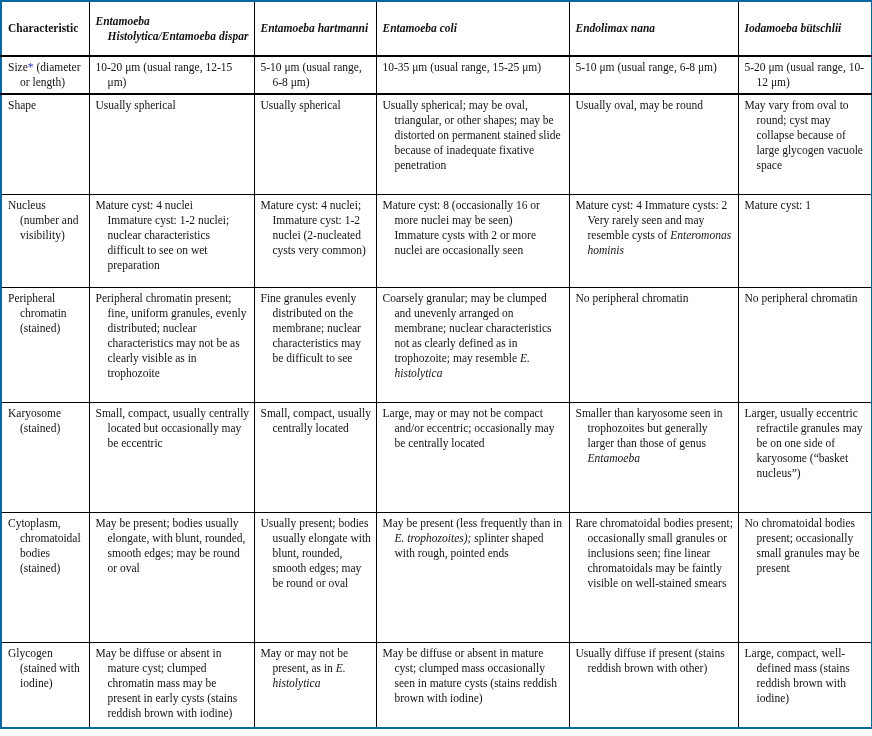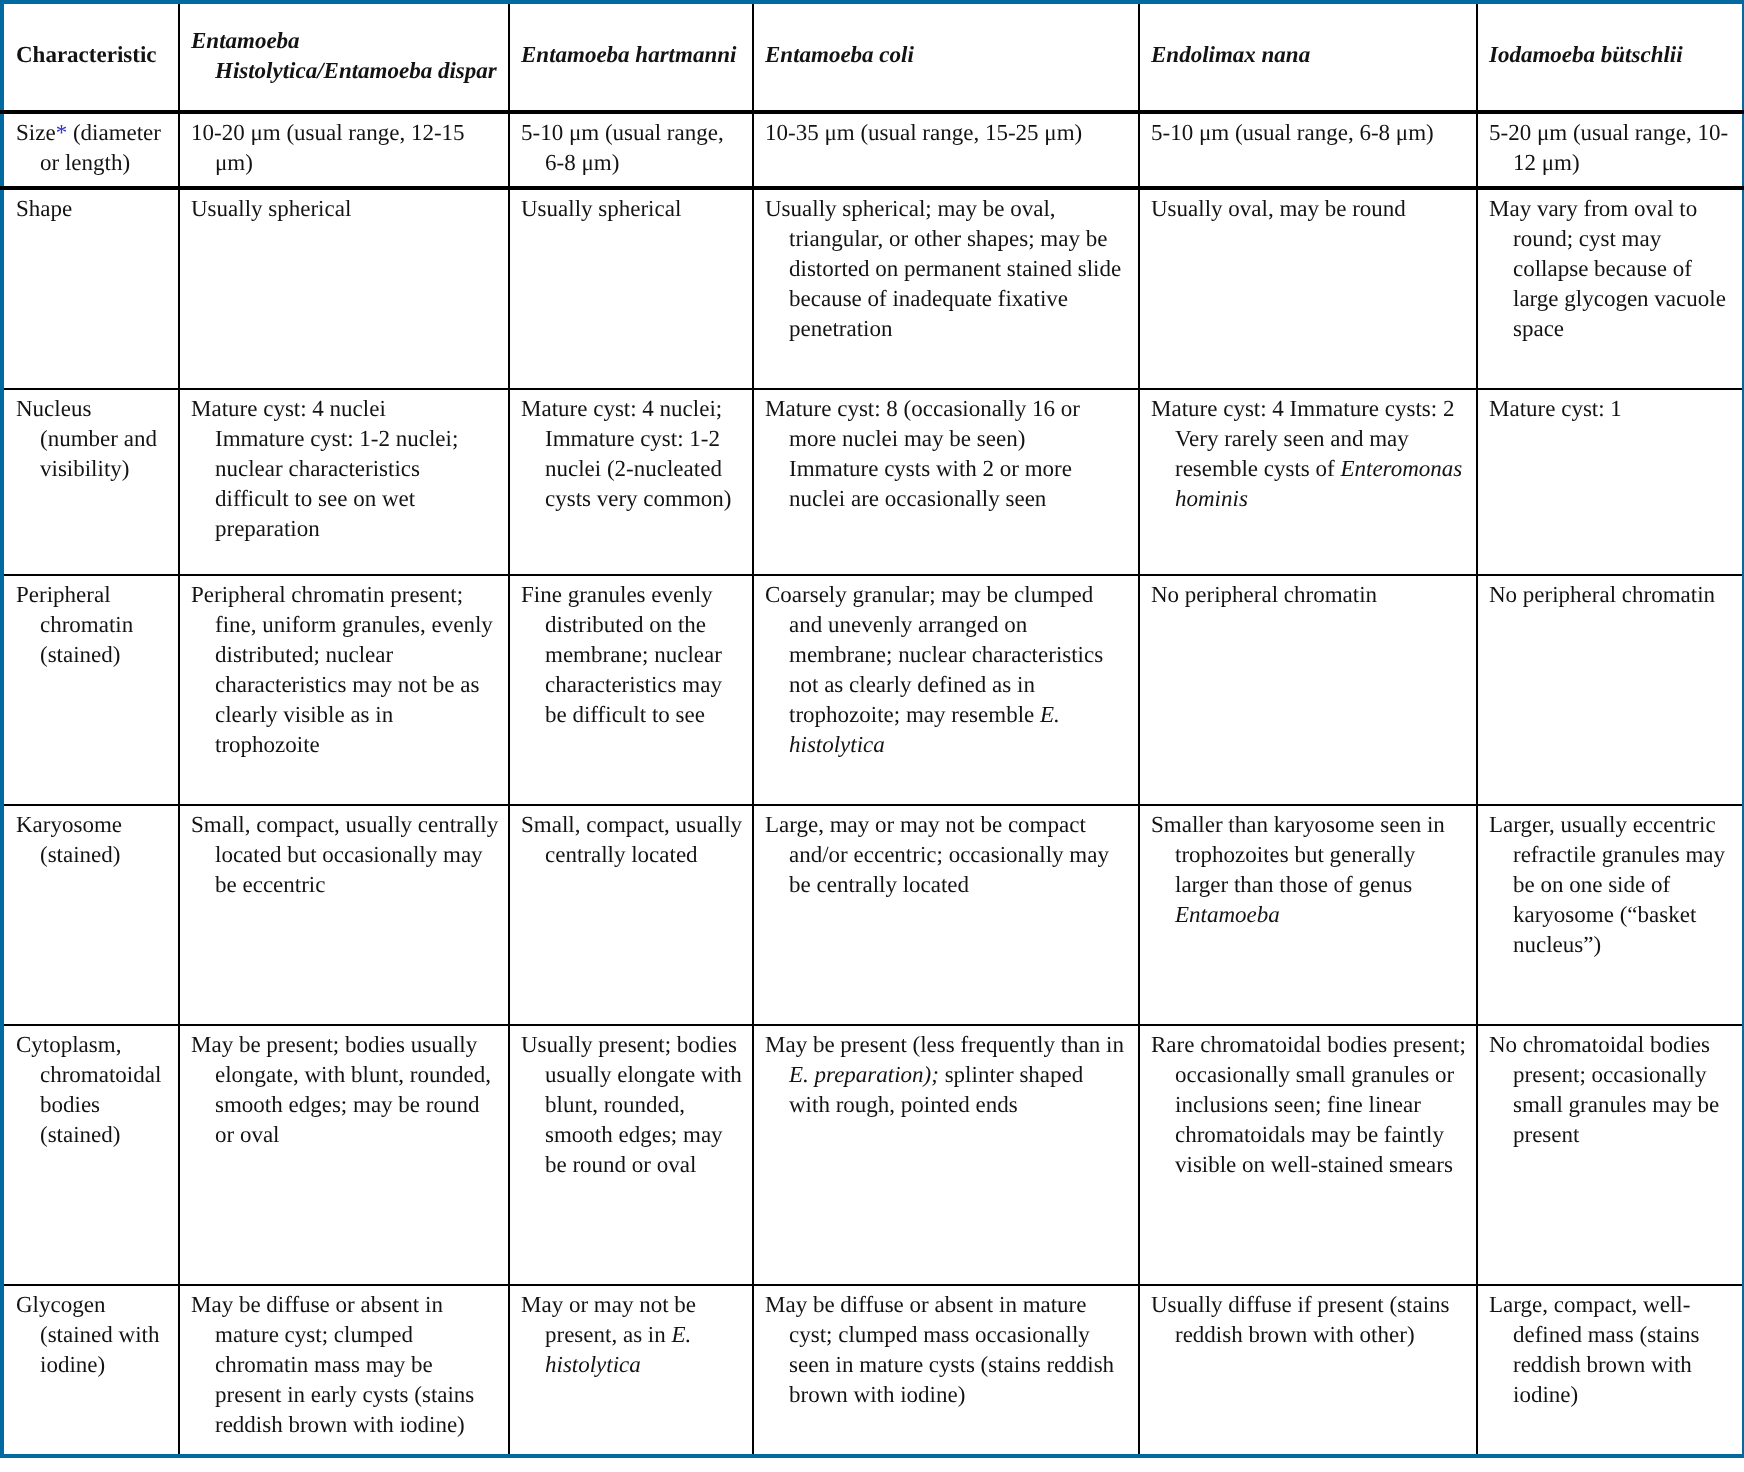--- a/index.html
+++ b/index.html
@@ -206,21 +206,21 @@
       <td>
           <div class="hang">Cytoplasm, chromatoidal bodies (stained)</div>
         </td>
       <td>
           <div class="hang">May be present; bodies usually elongate, with blunt, rounded, smooth edges; may be round or oval</div>
         </td>
       <td>
           <div class="hang">Usually present; bodies usually elongate with blunt, rounded, smooth edges; may be round or oval</div>
         </td>
       <td>
-          <div class="hang">May be present (less frequently than in <i>E. preparation);</i> splinter shaped with rough, pointed ends</div>
+          <div class="hang">May be present (less frequently than in <i>E. trophozoites);</i> splinter shaped with rough, pointed ends</div>
         </td>
       <td>
           <div class="hang">Rare chromatoidal bodies present; occasionally small granules or inclusions seen; fine linear chromatoidals may be faintly visible on well-stained smears</div>
         </td>
       <td>
           <div class="hang">No chromatoidal bodies present; occasionally small granules may be present</div>
         </td>
     </tr>
 
     <tr class="r-glyco">

